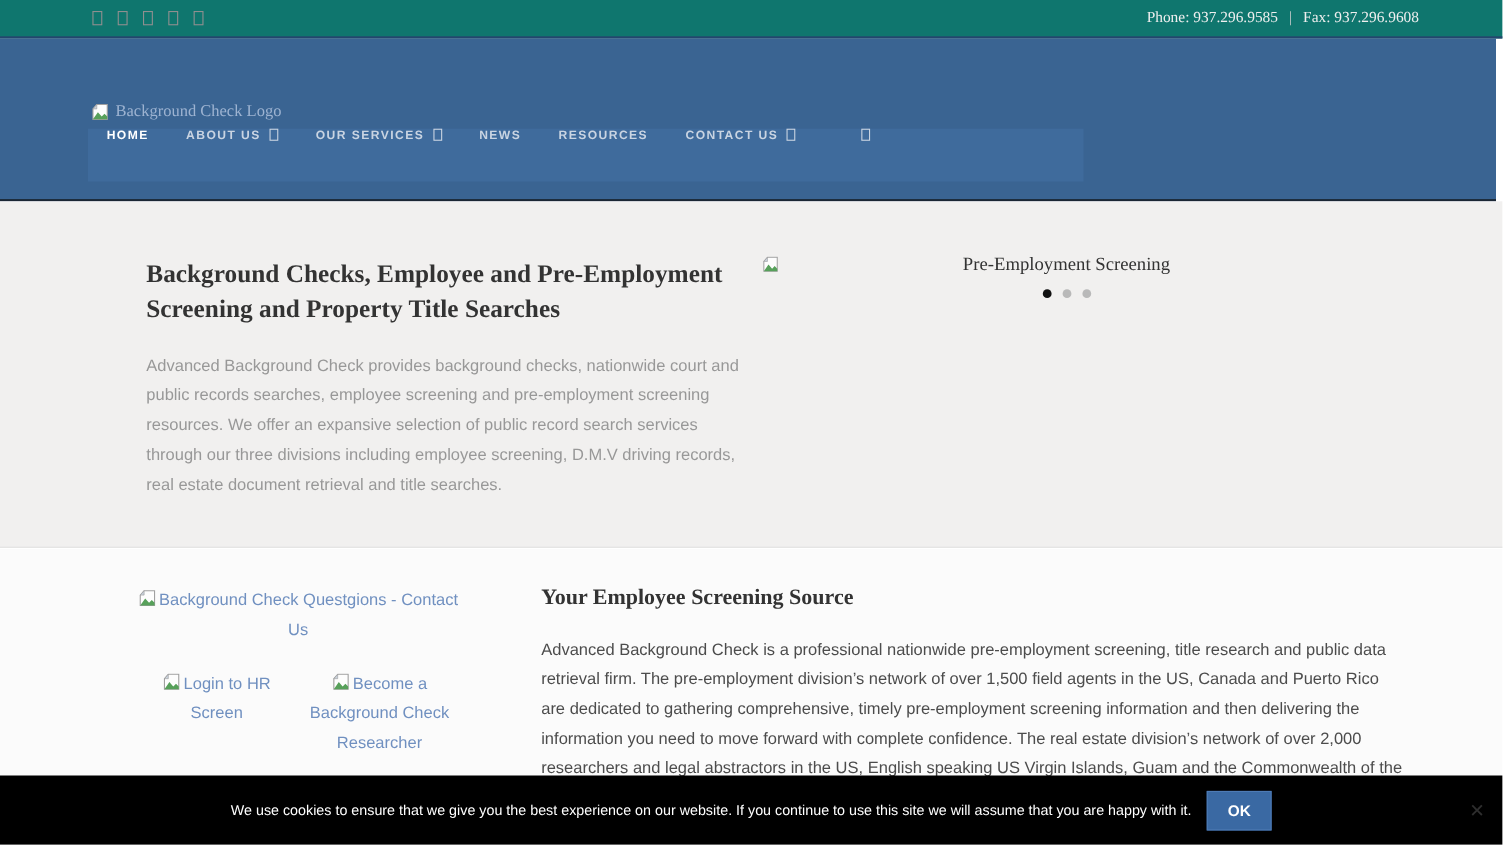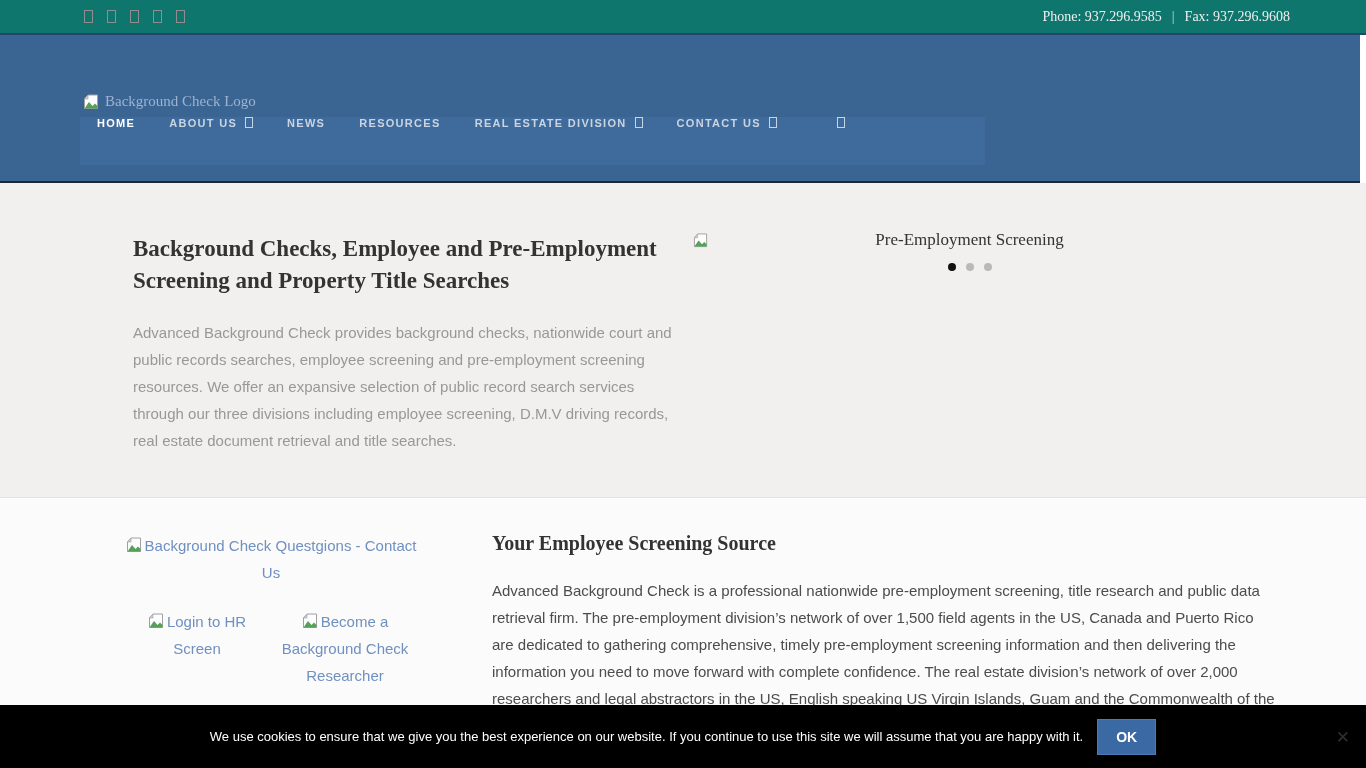--- a/index.html
+++ b/index.html
@@ -102,28 +102,28 @@
 
     <nav class="nav">
       <div class="nav-item active">
         <span>HOME</span>
       </div>
       <div class="nav-item">
         <span>ABOUT US</span>
         <span class="nav-tofu"></span>
       </div>
       <div class="nav-item">
+        <span>OUR SERVICES</span>
+        <span class="nav-tofu"></span>
+      </div>
+      <div class="nav-item">
         <span>NEWS</span>
       </div>
       <div class="nav-item">
         <span>RESOURCES</span>
-      </div>
-      <div class="nav-item">
-        <span>REAL ESTATE DIVISION</span>
-        <span class="nav-tofu"></span>
       </div>
       <div class="nav-item">
         <span>CONTACT US</span>
         <span class="nav-tofu"></span>
       </div>
       <div class="nav-item nav-search">
         <span class="nav-tofu"></span>
       </div>
     </nav>
   </div>

